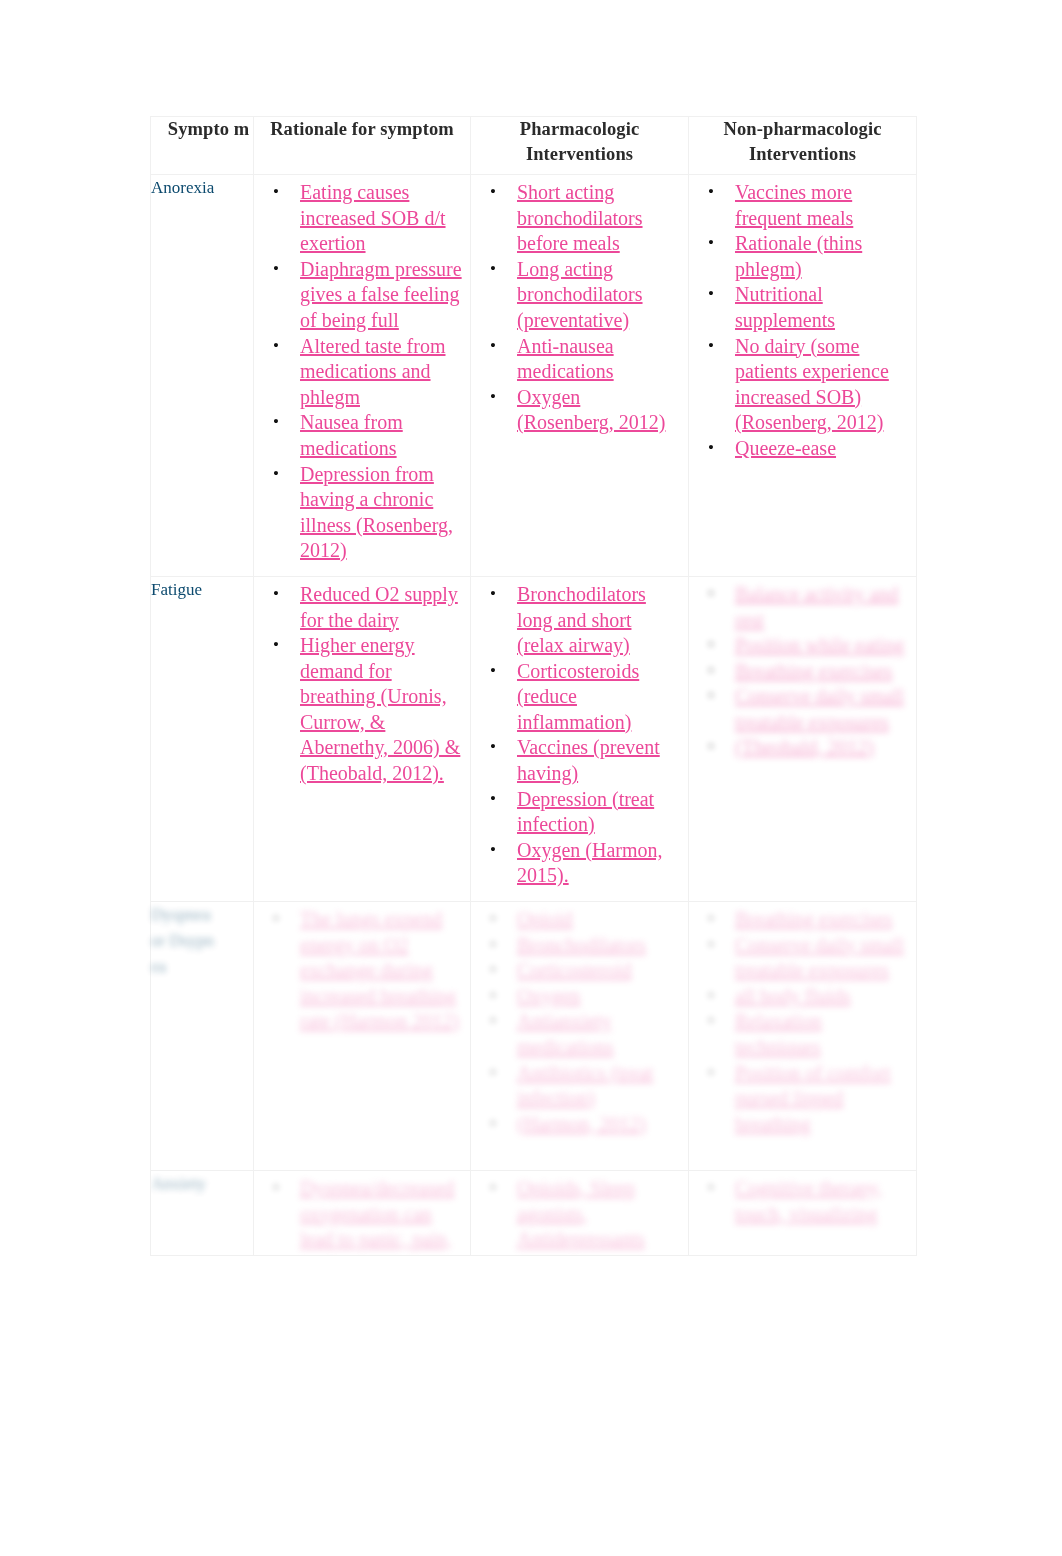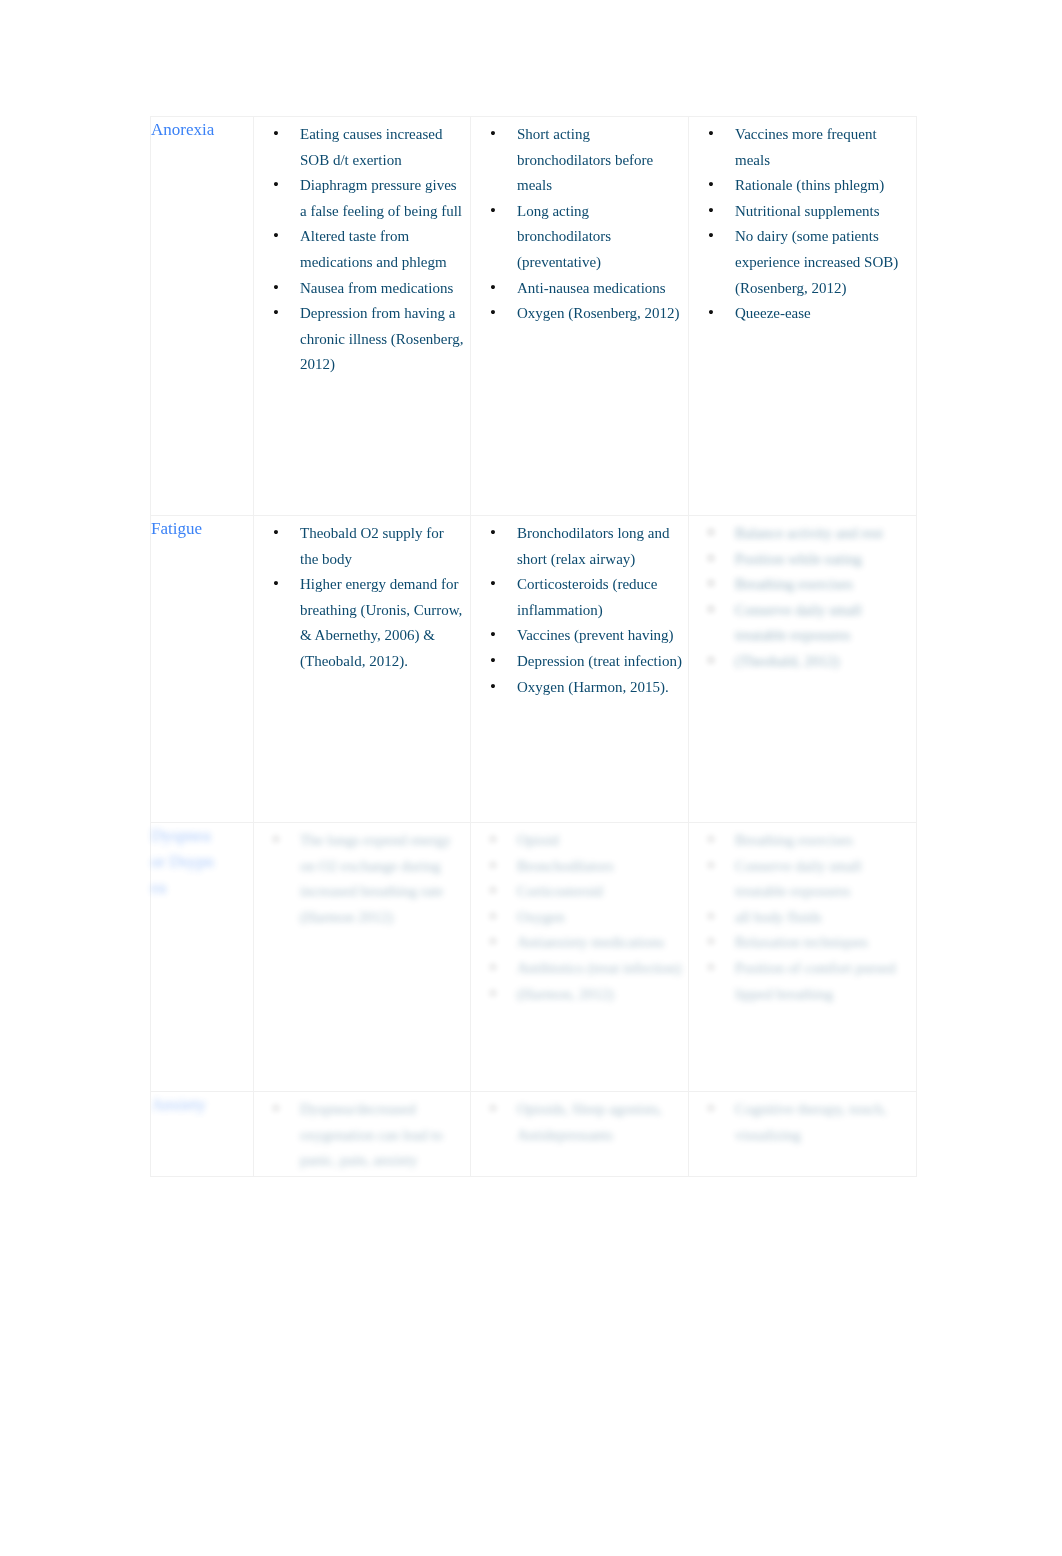--- a/index.html
+++ b/index.html
@@ -54,42 +54,43 @@
     color: #2b2b2b;
     letter-spacing: 0.1px;
   }
   .hdr-cell.first { padding-left: 13px; }
 
   
   .sym-cell {
     padding: 22px 6px 10px 13px;
     font-size: 17px;
     line-height: 26px;
-    color: #3b82f6;
+    color: #0c4a6e;
     word-break: break-all;
     margin-top: 24px;
   }
   .sym-cell .sym-text {
     display: block;
     width: 68px;
   }
 
   
   .bullets {
     margin: 0;
     padding: 5px 6px 12px 0;
     list-style: none;
   }
   .bullets li {
     position: relative;
     padding-left: 46px;
     margin: 0 0 0 0;
-    font-size: 15px;
+    font-size: 20px;
     line-height: 25.6px;
-    color: #0c4a6e;
+    color: #ec4899;
+    text-decoration: underline;
   }
   .bullets li::before {
     content: "\2022";
     position: absolute;
     left: 19px;
     top: -1px;
     font-size: 17px;
     line-height: 25.6px;
     color: #111111;
   }
@@ -130,20 +131,34 @@
 
   <table class="doc-table">
     <colgroup>
       <col class="c1">
         <col class="c2">
         <col class="c3">
         <col class="c4">
     </colgroup>
 
     <tbody>
+        <tr class="r-head">
+      <th class="hdr-cell first">
+        <span>Sympto m</span>
+      </th>
+      <th class="hdr-cell">
+        <span>Rationale for symptom</span>
+      </th>
+      <th class="hdr-cell">
+        <span>Pharmacologic Interventions</span>
+      </th>
+      <th class="hdr-cell">
+        <span>Non-pharmacologic Interventions</span>
+      </th>
+    </tr>
 
     <tr class="r1">
       <td class="sym-cell">
         <span class="sym-text">Anorexia</span>
       </td>
       <td>
         <ul class="bullets">
           <li>Eating causes increased SOB d/t exertion</li>
           <li>Diaphragm pressure gives a false feeling of being full</li>
           <li>Altered taste from medications and phlegm</li>
@@ -169,21 +184,21 @@
         </ul>
       </td>
     </tr>
 
     <tr class="r2">
       <td class="sym-cell">
         <span class="sym-text">Fatigue</span>
       </td>
       <td>
         <ul class="bullets">
-          <li>Theobald O2 supply for the body</li>
+          <li>Reduced O2 supply for the dairy</li>
           <li>Higher energy demand for breathing (Uronis, Currow, &amp; Abernethy, 2006) &amp; (Theobald, 2012).</li>
         </ul>
       </td>
       <td>
         <ul class="bullets">
           <li>Bronchodilators long and short (relax airway)</li>
           <li>Corticosteroids (reduce inflammation)</li>
           <li>Vaccines (prevent having)</li>
           <li>Depression (treat infection)</li>
           <li>Oxygen (Harmon, 2015).</li>

